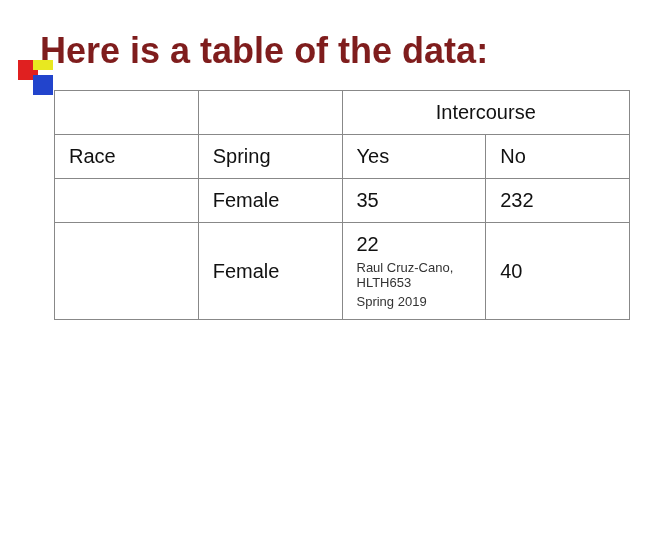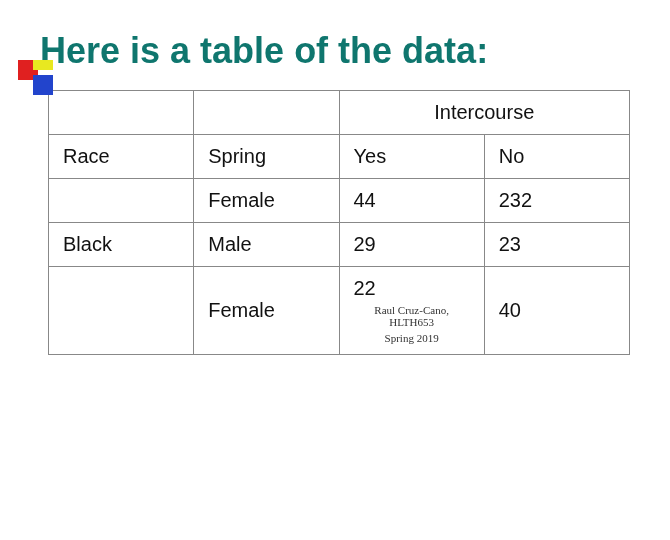--- a/index.html
+++ b/index.html
@@ -40,28 +40,28 @@
       top: 60px;
       left: 33px;
       width: 20px;
       height: 10px;
       background: #e8e820;
     }
 
     .title {
       font-size: 36px;
       font-weight: bold;
-      color: #0f766e;
+      color: #7f1d1d;
       margin-bottom: 18px;
       padding-left: 10px;
       padding-top: 10px;
     }
 
     .table-wrapper {
-      margin-left: 18px;
+      margin-left: 24px;
       margin-right: 10px;
     }
 
     table {
       border-collapse: collapse;
       width: 100%;
     }
 
     table td, table th {
       border: 1px solid #888;
@@ -76,25 +76,23 @@
       text-align: center;
       font-weight: normal;
     }
 
     .col-race { width: 22%; }
     .col-gender { width: 22%; }
     .col-yes { width: 22%; }
     .col-no { width: 22%; }
 
     .footer-text {
-      text-align: center;
-      font-size: 11px;
+      font-size: 13px;
       color: #333;
       margin-top: 4px;
-      font-family: Liberation Serif, serif;
     }
   </style>
 </head>
 <body>
 
 <div class="page-container">
 
   <div class="deco-red"></div>
   <div class="deco-blue"></div>
   <div class="deco-yellow"></div>
@@ -117,30 +115,24 @@
           <td class="col-yes">Yes</td>
           <td class="col-no">No</td>
         </tr>
       </thead>
       <tbody>
 
 
         <tr>
           <td></td>
           <td>Female</td>
-          <td>44</td>
+          <td>35</td>
           <td>232</td>
         </tr>
 
-        <tr>
-          <td>Black</td>
-          <td>Male</td>
-          <td>29</td>
-          <td>23</td>
-        </tr>
 
         <tr>
           <td></td>
           <td>Female</td>
           <td>
             <span>22</span>
             <div class="footer-text">Raul Cruz-Cano, HLTH653</div>
             <div class="footer-text">Spring 2019</div>
           </td>
           <td>40</td>

